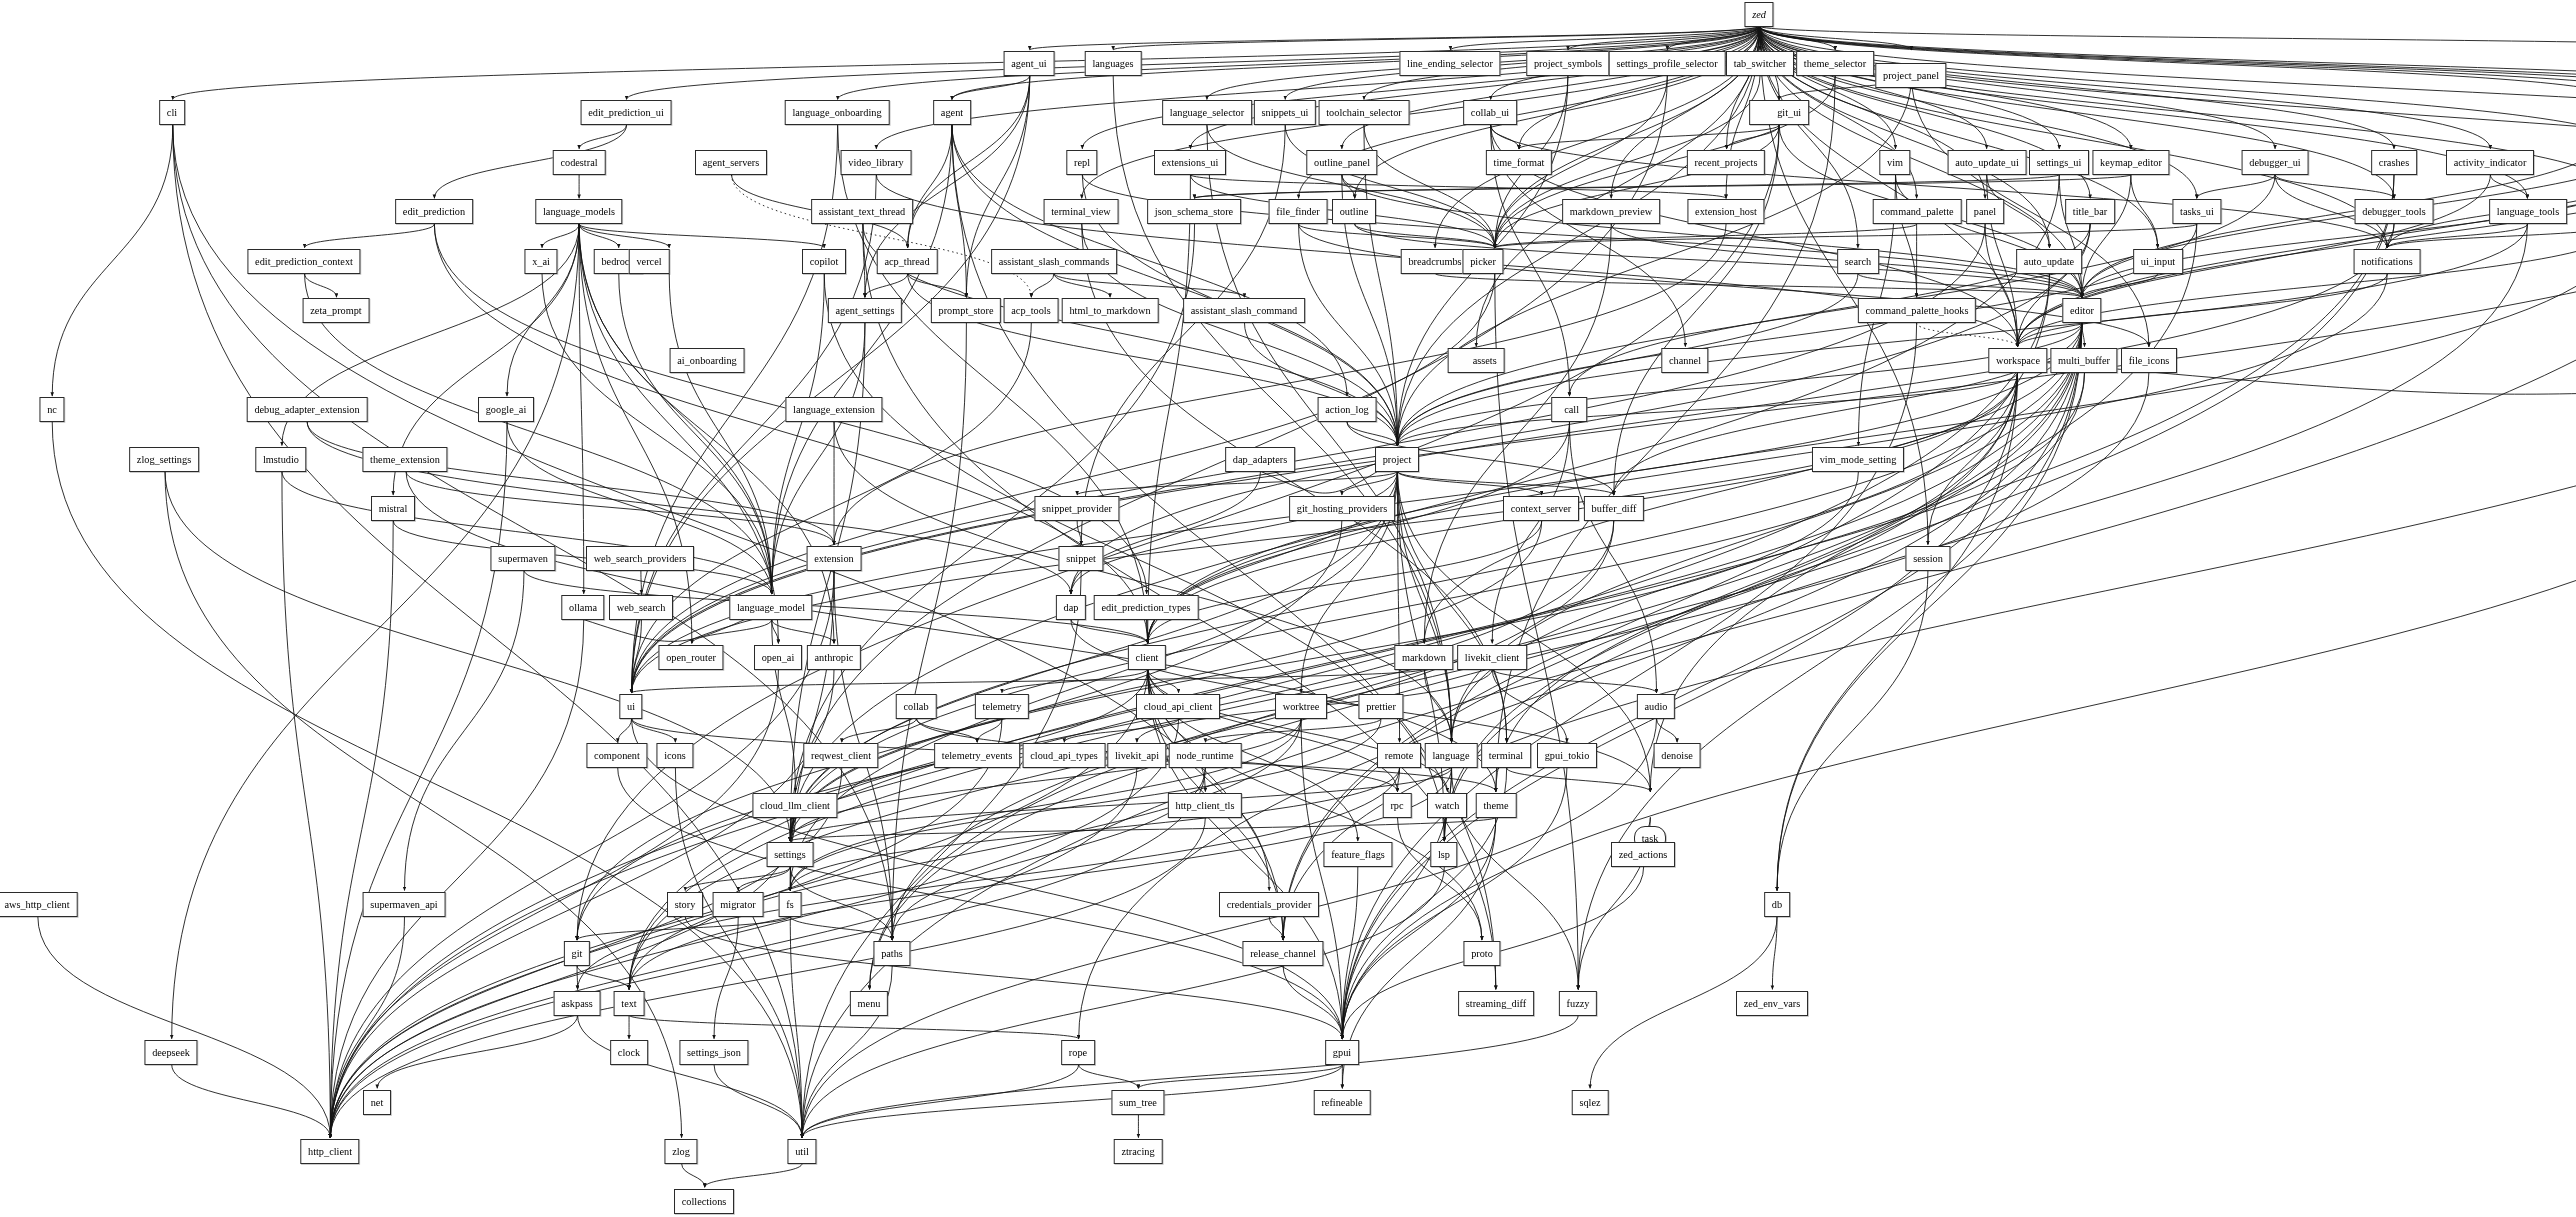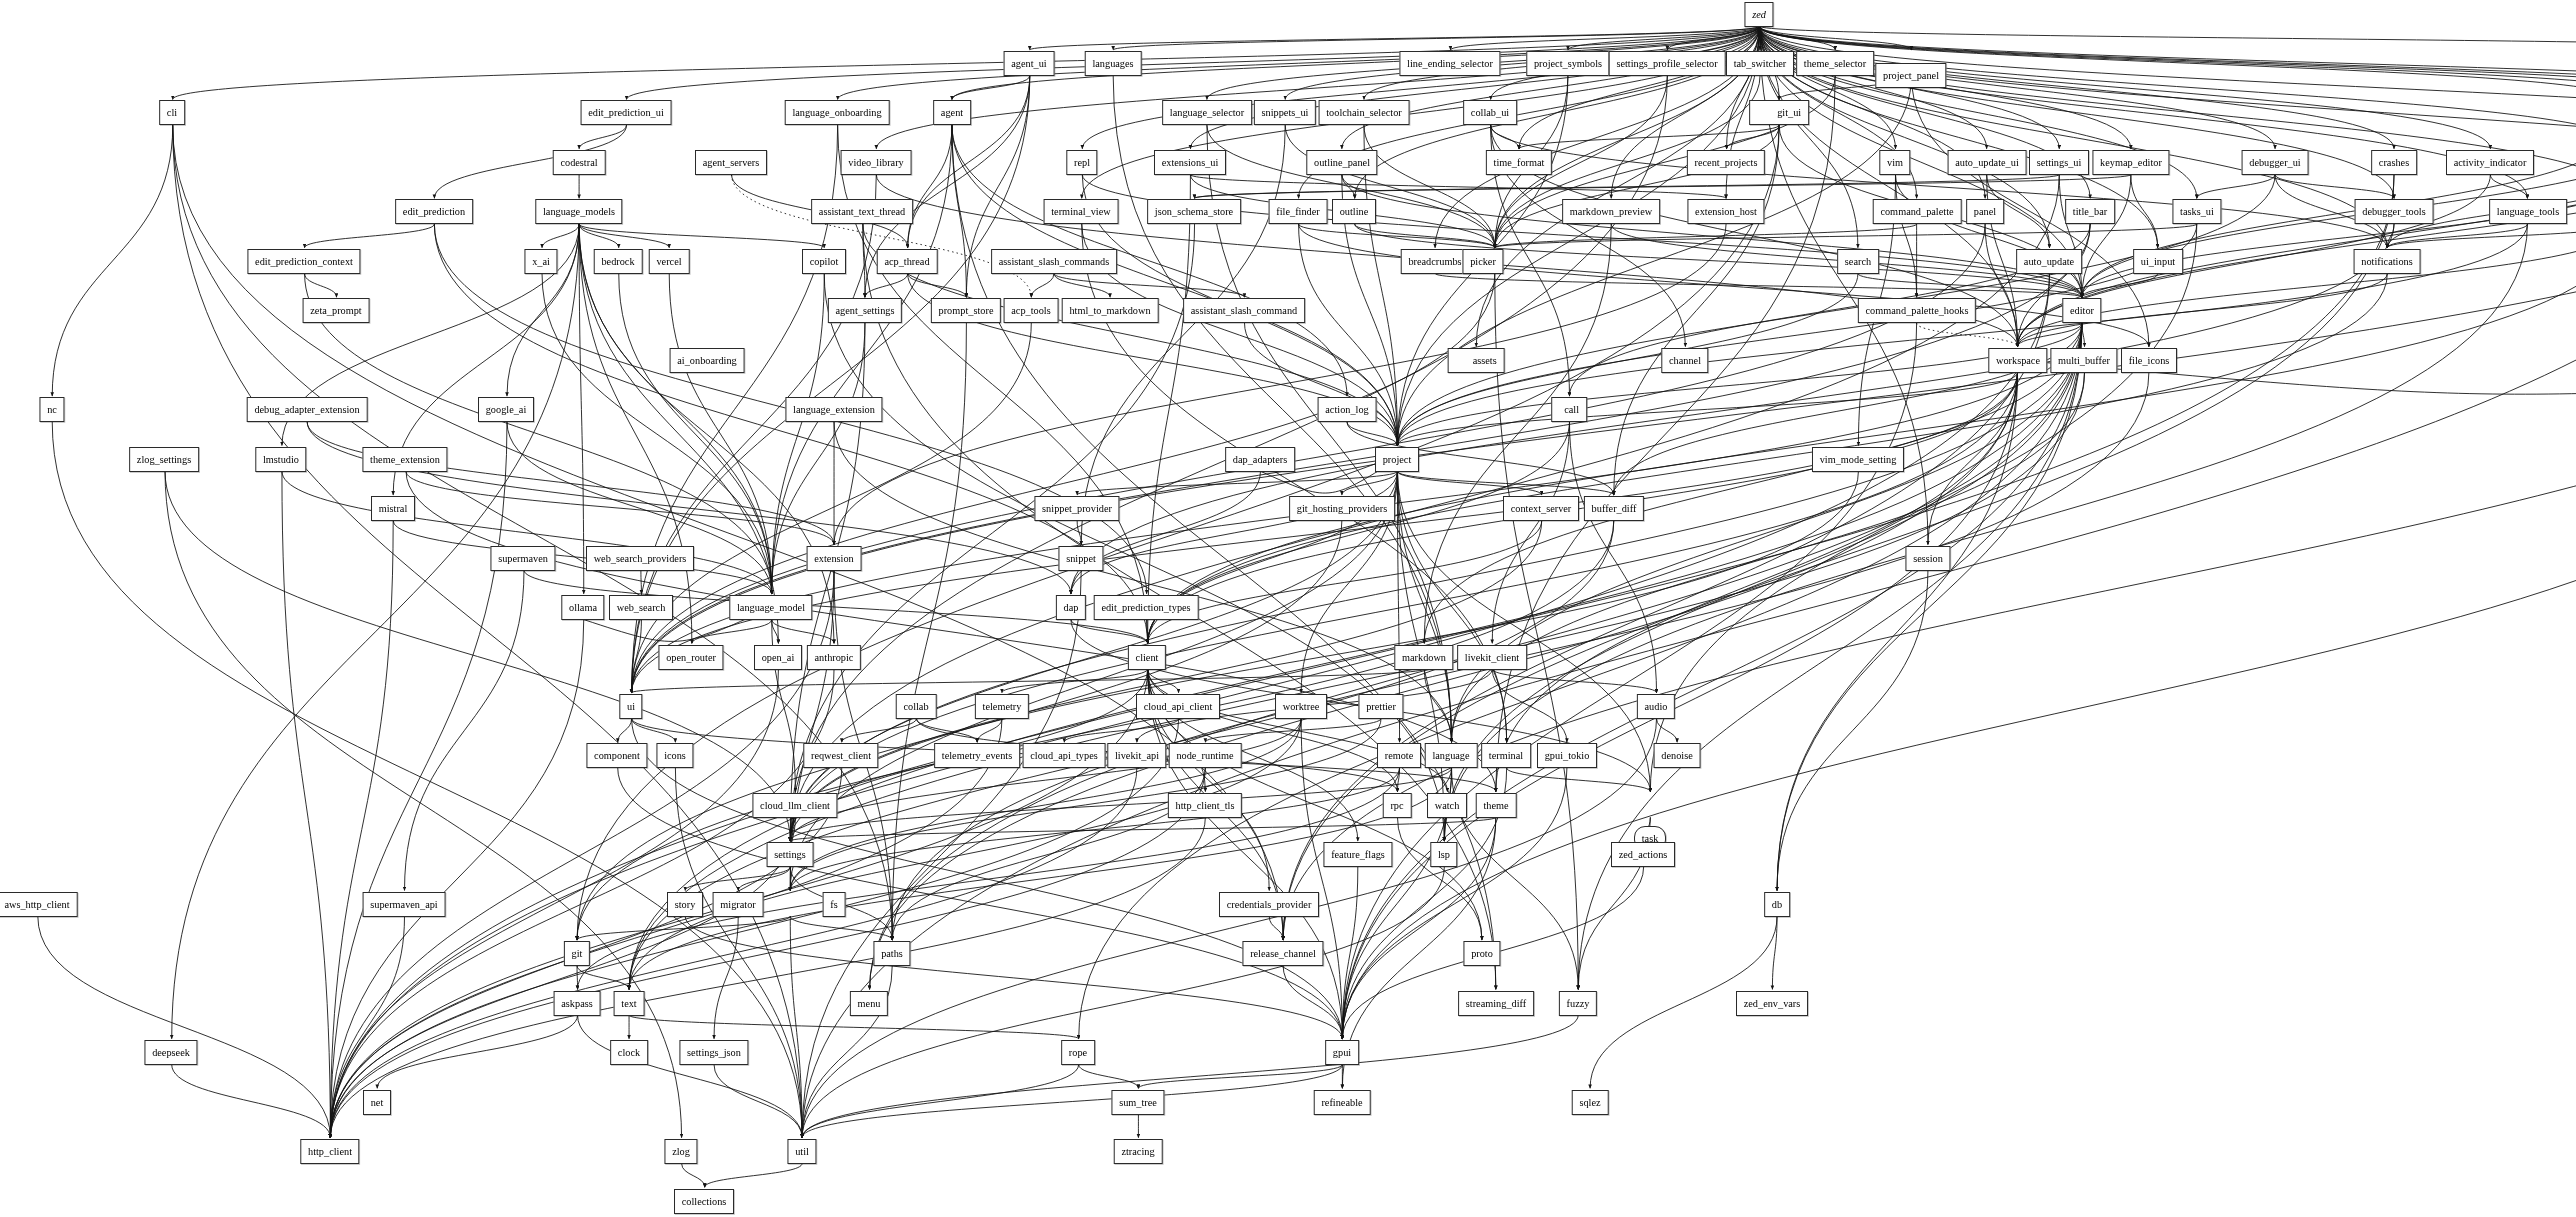--- a/index.html
+++ b/index.html
@@ -491,21 +491,21 @@
       <div class="node" style="left: 1726px; top: 199px;">extension_host</div>
       <div class="node" style="left: 1917px; top: 199px;">command_palette</div>
       <div class="node" style="left: 1985px; top: 199px;">panel</div>
       <div class="node" style="left: 2090px; top: 199px;">title_bar</div>
       <div class="node" style="left: 2197px; top: 199px;">tasks_ui</div>
       <div class="node" style="left: 2394px; top: 199px;">debugger_tools</div>
       <div class="node" style="left: 2528px; top: 199px;">language_tools</div>
       <div class="node" style="left: 304px; top: 249px;">edit_prediction_context</div>
       <div class="node" style="left: 541px; top: 249px;">x_ai</div>
       <div class="node" style="left: 618px; top: 249px;">bedrock</div>
-      <div class="node" style="left: 669px; top: 249px;">vercel</div>
+      <div class="node" style="left: 649px; top: 249px;">vercel</div>
       <div class="node" style="left: 824px; top: 249px;">copilot</div>
       <div class="node" style="left: 907px; top: 249px;">acp_thread</div>
       <div class="node" style="left: 1054px; top: 249px;">assistant_slash_commands</div>
       <div class="node" style="left: 1435px; top: 249px;">breadcrumbs</div>
       <div class="node" style="left: 1483px; top: 249px;">picker</div>
       <div class="node" style="left: 1858px; top: 249px;">search</div>
       <div class="node" style="left: 2049px; top: 249px;">auto_update</div>
       <div class="node" style="left: 2158px; top: 249px;">ui_input</div>
       <div class="node" style="left: 2387px; top: 249px;">notifications</div>
       <div class="node" style="left: 336px; top: 298px;">zeta_prompt</div>
@@ -581,21 +581,21 @@
       <div class="node" style="left: 1496px; top: 793px;">theme</div>
       <div class="node" style="left: 1650px; top: 826px; border-radius: 11px;">task</div>
       <div class="node" style="left: 790px; top: 842px;">settings</div>
       <div class="node" style="left: 1358px; top: 842px;">feature_flags</div>
       <div class="node" style="left: 1444px; top: 842px;">lsp</div>
       <div class="node" style="left: 1643px; top: 842px;">zed_actions</div>
       <div class="node" style="left: 37px; top: 892px;">aws_http_client</div>
       <div class="node" style="left: 404px; top: 892px;">supermaven_api</div>
       <div class="node" style="left: 685px; top: 892px;">story</div>
       <div class="node" style="left: 738px; top: 892px;">migrator</div>
-      <div class="node" style="left: 790px; top: 892px; margin-left: 44px;">fs</div>
+      <div class="node" style="left: 790px; top: 892px;">fs</div>
       <div class="node" style="left: 1269px; top: 892px;">credentials_provider</div>
       <div class="node" style="left: 1777px; top: 892px;">db</div>
       <div class="node" style="left: 577px; top: 941px;">git</div>
       <div class="node" style="left: 892px; top: 941px;">paths</div>
       <div class="node" style="left: 1283px; top: 941px;">release_channel</div>
       <div class="node" style="left: 1482px; top: 941px;">proto</div>
       <div class="node" style="left: 577px; top: 991px;">askpass</div>
       <div class="node" style="left: 629px; top: 991px;">text</div>
       <div class="node" style="left: 869px; top: 991px;">menu</div>
       <div class="node" style="left: 1496px; top: 991px;">streaming_diff</div>

